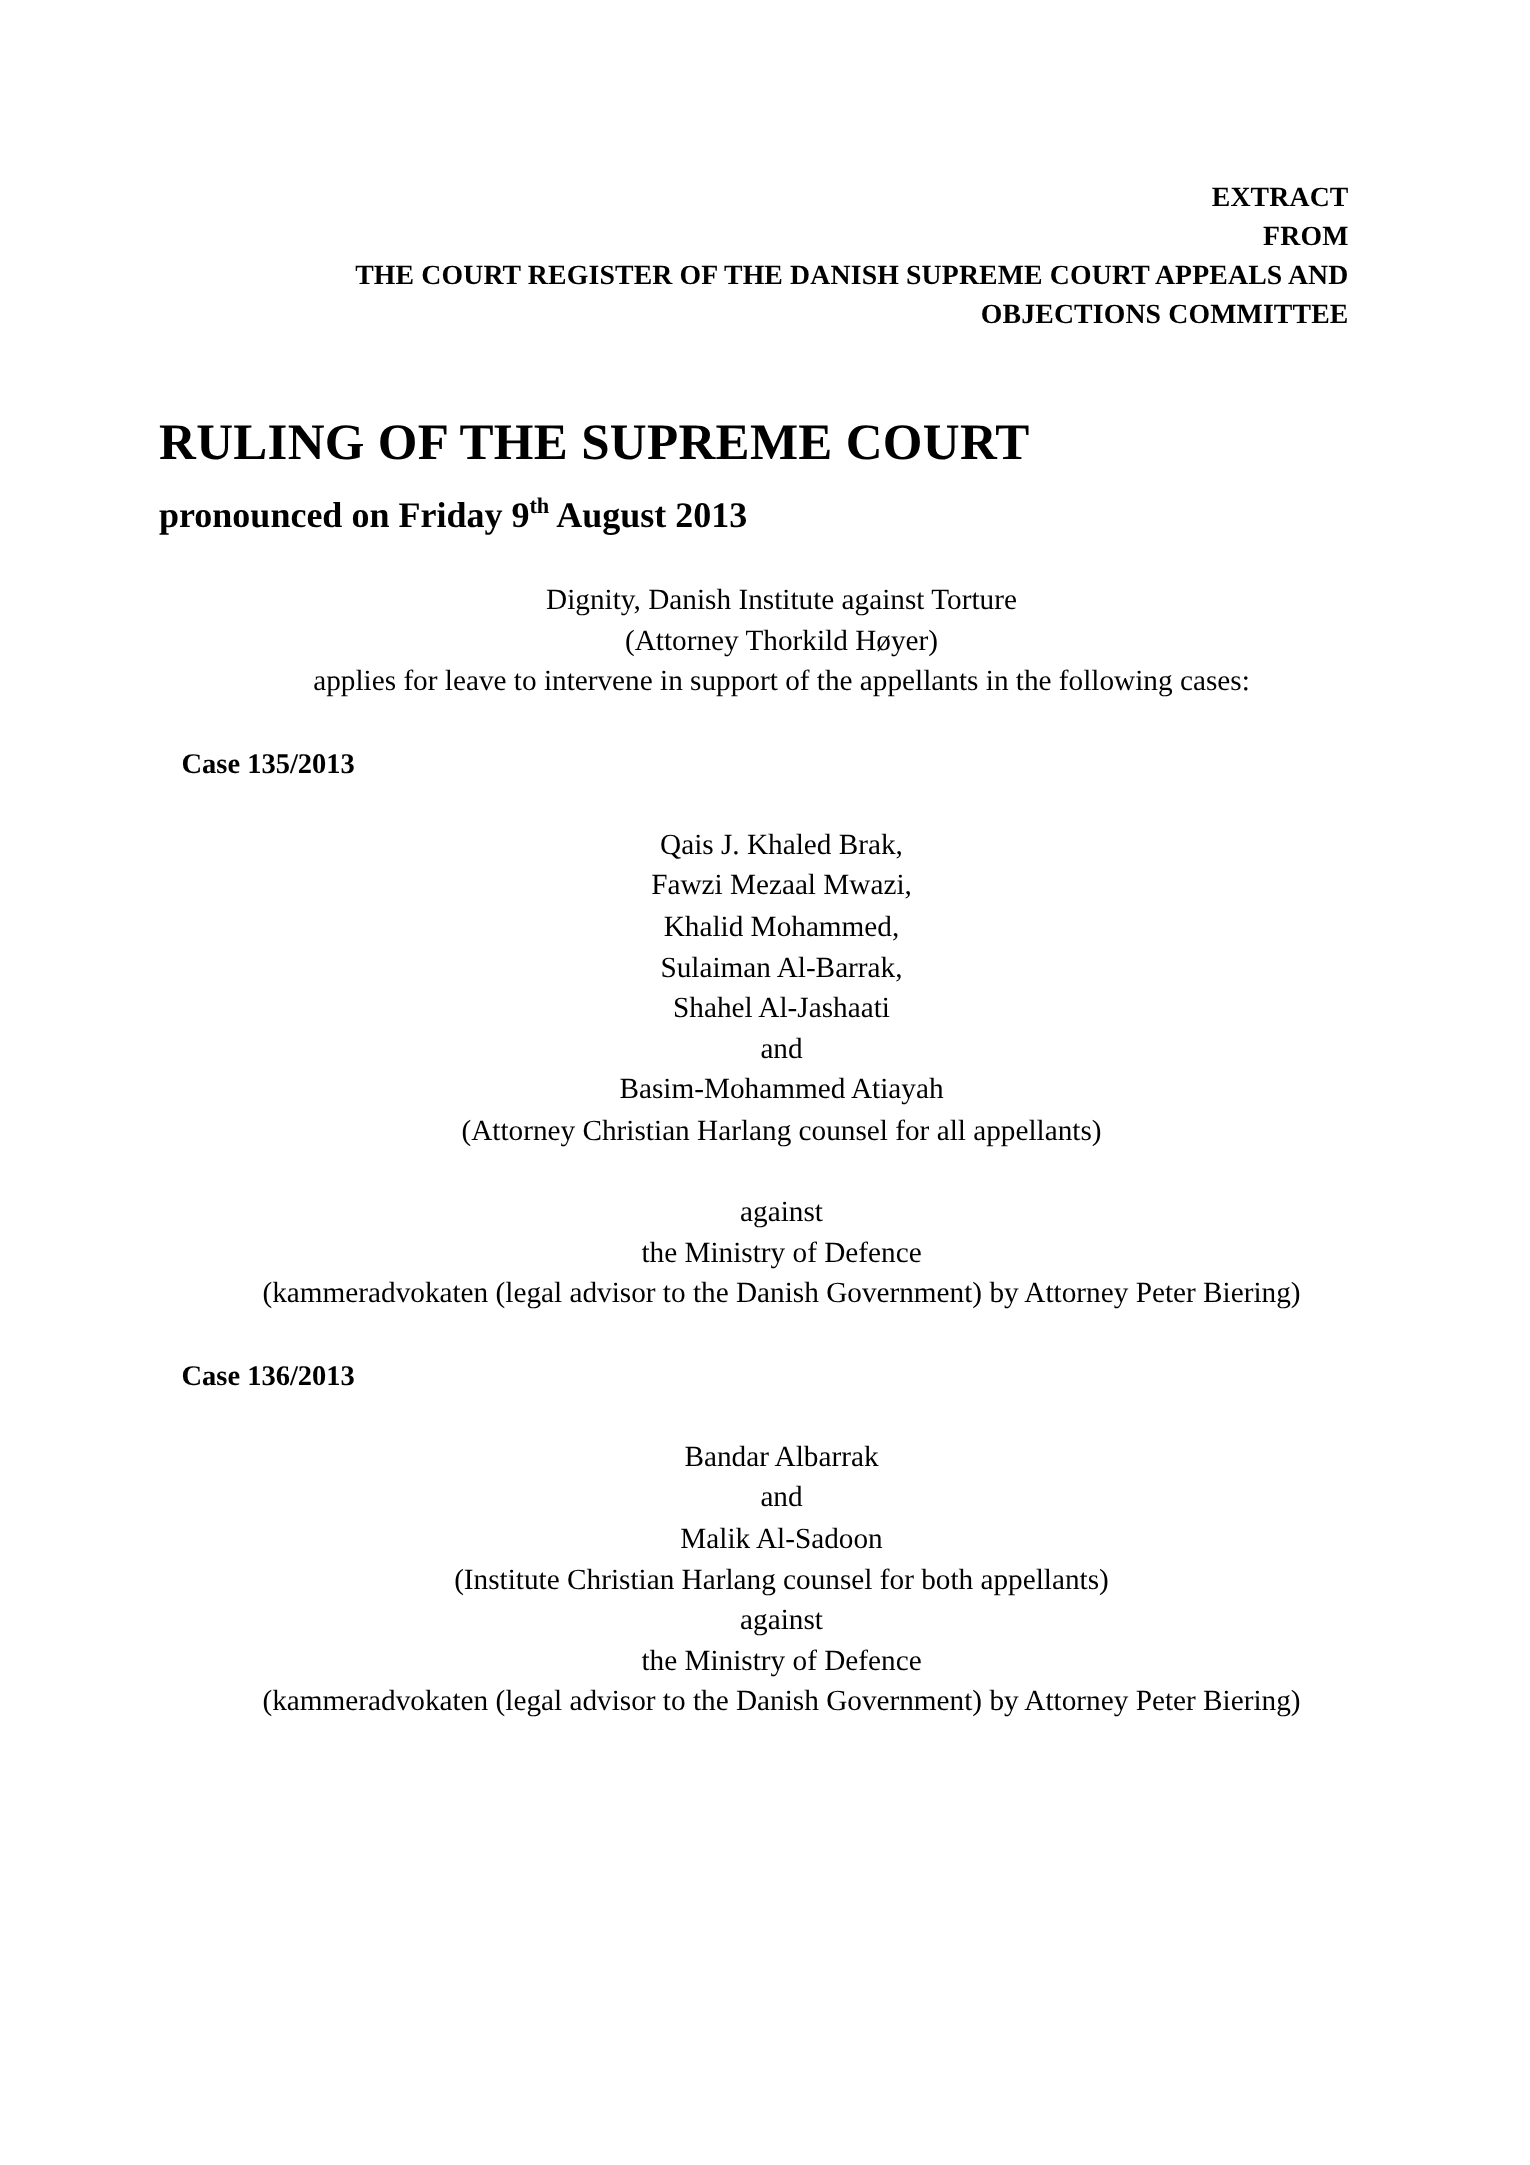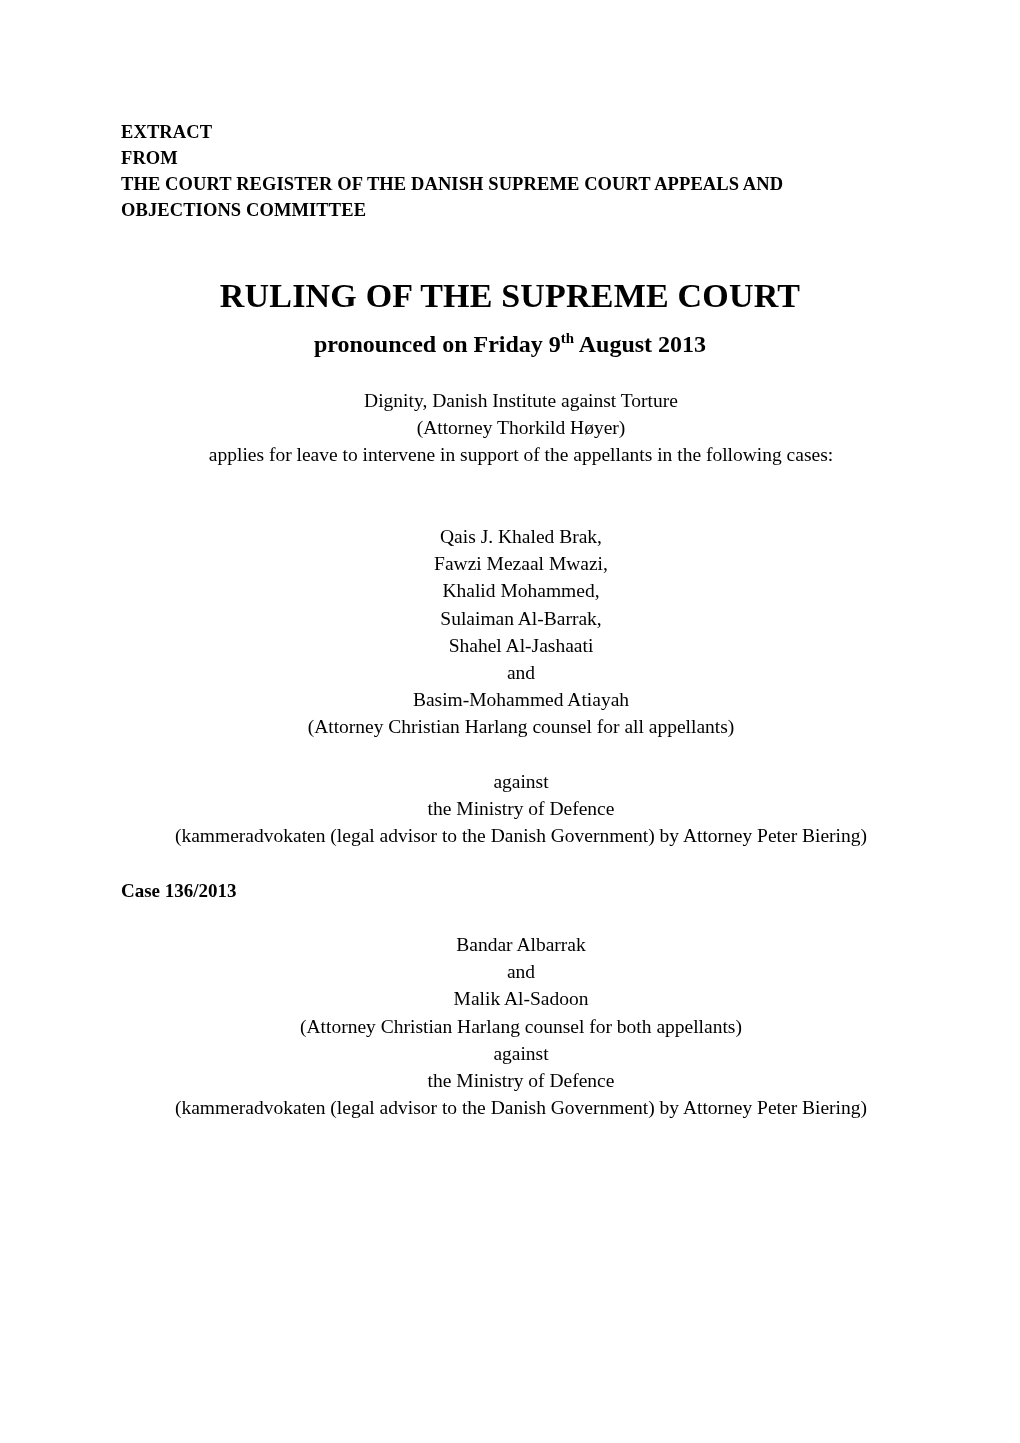--- a/index.html
+++ b/index.html
@@ -21,37 +21,36 @@
     background: #ffffff;
     box-sizing: border-box;
   }
 
   
   .masthead {
     position: absolute;
     left: 121px;
     top: 119px;
     width: 778px;
-    text-align: left;
+    text-align: right;
     font-family: Liberation Serif, serif;
   }
   .masthead-line {
     font-weight: bold;
     font-size: 18.5px;
     line-height: 26px;
     letter-spacing: 0.1px;
   }
 
   
   .title-block {
     position: absolute;
-    left: 121px;
+    left: 106px;
     top: 276px;
     width: 778px;
-    text-align: center;
   }
   .ruling-title {
     font-weight: bold;
     font-size: 34px;
     line-height: 40px;
     letter-spacing: 0.2px;
     white-space: nowrap;
   }
   .ruling-subtitle {
     font-weight: bold;
@@ -104,20 +103,21 @@
   </div>
 
   <div class="body-block">
 
     <div class="line">Dignity, Danish Institute against Torture</div>
     <div class="line">(Attorney Thorkild Høyer)</div>
     <div class="line">applies for leave to intervene in support of the appellants in the following cases:</div>
 
     <div class="spacer"></div>
 
+    <div class="case-heading">Case 135/2013</div>
 
     <div class="spacer"></div>
 
     <div class="line">Qais J. Khaled Brak,</div>
     <div class="line">Fawzi Mezaal Mwazi,</div>
     <div class="line">Khalid Mohammed,</div>
     <div class="line">Sulaiman Al-Barrak,</div>
     <div class="line">Shahel Al-Jashaati</div>
     <div class="line">and</div>
     <div class="line">Basim-Mohammed Atiayah</div>
@@ -131,20 +131,20 @@
 
     <div class="spacer"></div>
 
     <div class="case-heading">Case 136/2013</div>
 
     <div class="spacer"></div>
 
     <div class="line">Bandar Albarrak</div>
     <div class="line">and</div>
     <div class="line">Malik Al-Sadoon</div>
-    <div class="line">(Attorney Christian Harlang counsel for both appellants)</div>
+    <div class="line">(Institute Christian Harlang counsel for both appellants)</div>
     <div class="line">against</div>
     <div class="line">the Ministry of Defence</div>
     <div class="line">(kammeradvokaten (legal advisor to the Danish Government) by Attorney Peter Biering)</div>
 
   </div>
 
 </div>
 
 </body></html>

